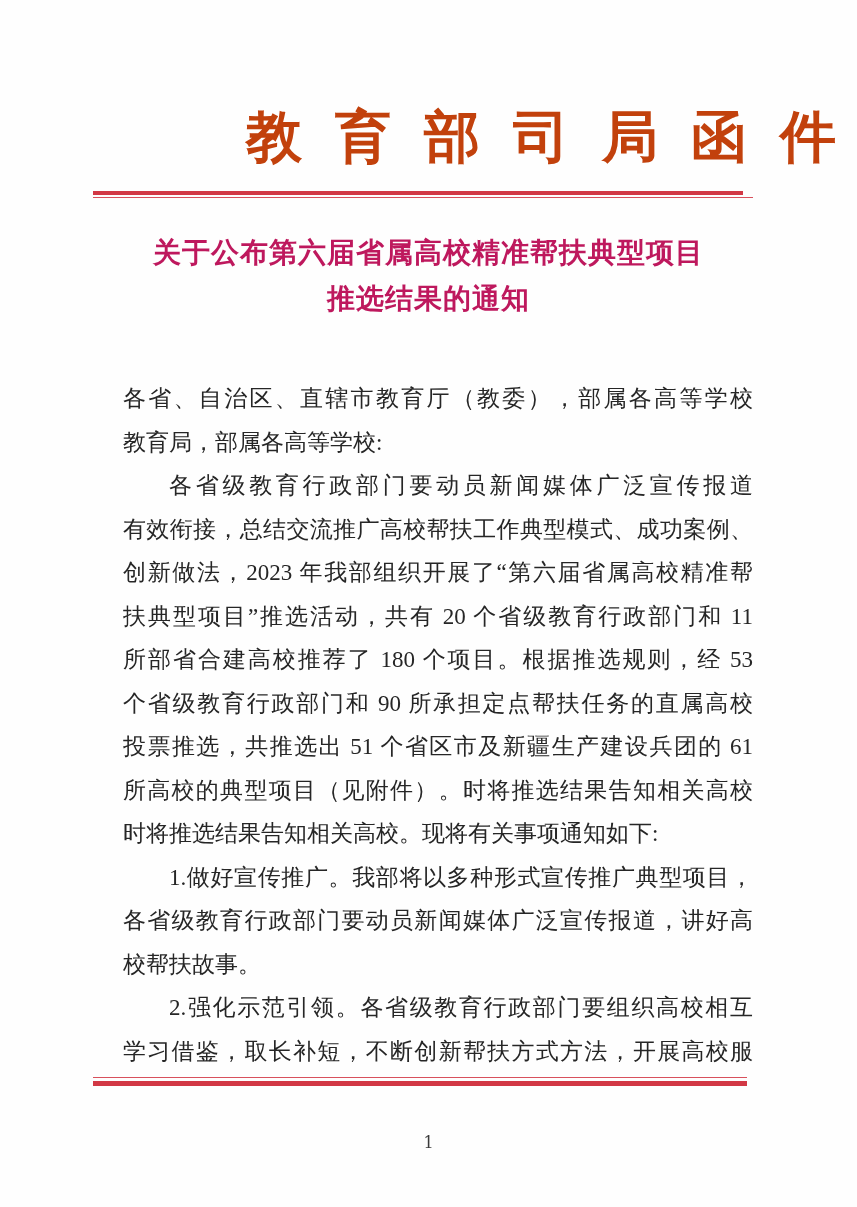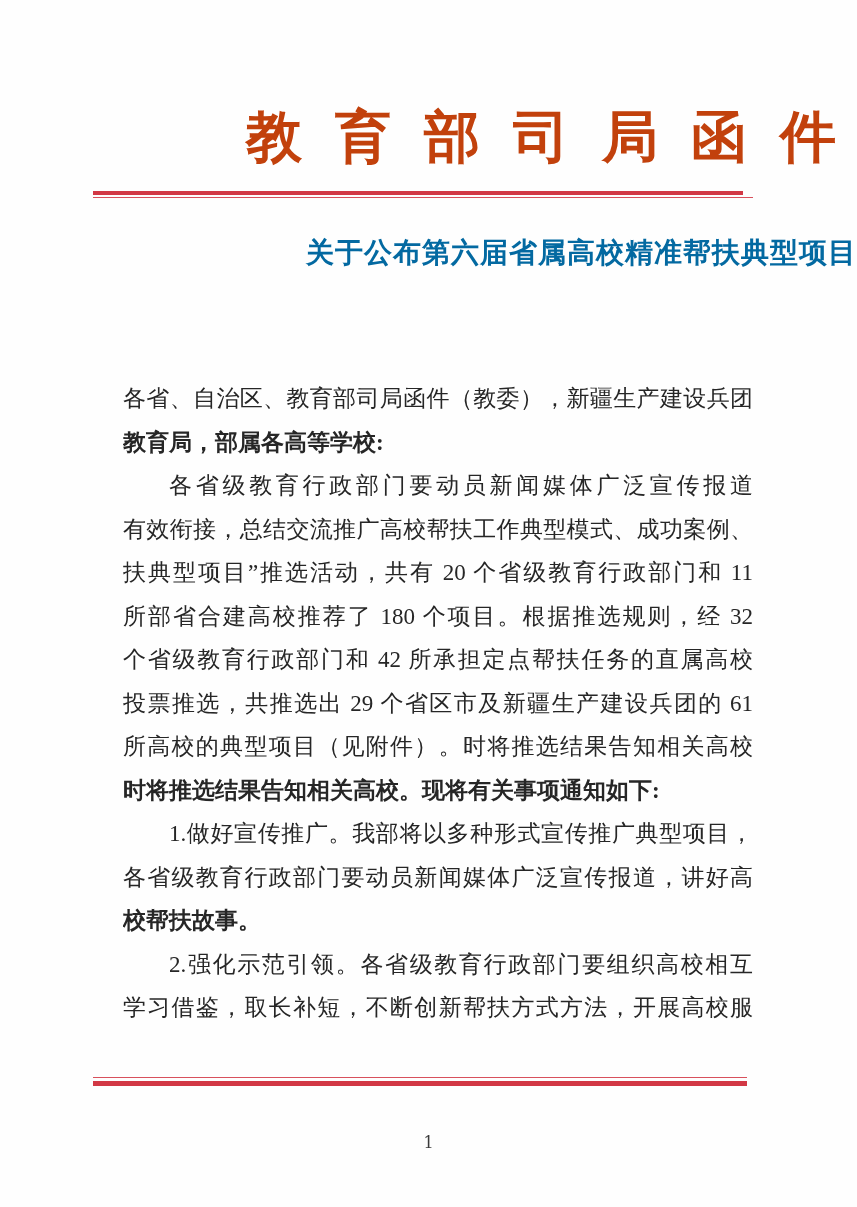--- a/index.html
+++ b/index.html
@@ -67,25 +67,25 @@
     height: 5px;
     background: #d23845;
   }
 
   
   .doc-title {
     position: absolute;
     top: 230px;
     left: 0;
     width: 100%;
-    text-align: right;
+    text-align: center;
     font-size: 28px;
     line-height: 46px;
     font-weight: bold;
-    color: #0369a1;
+    color: #be185d;
     letter-spacing: 1px;
   }
 
   
   .body-text {
     position: absolute;
     top: 377px;
     left: 123px;
     width: 630px;
     font-size: 23px;
@@ -93,21 +93,20 @@
     color: #262626;
   }
   .body-text .line {
     text-align: justify;
     text-align-last: justify;
     height: 43.5px;
     overflow: hidden;
   }
   .body-text .line.last {
     text-align-last: left;
-    font-weight: bold;
   }
   .body-text .line.indent {
     text-indent: 2em;
   }
 
   
   .page-number {
     position: absolute;
     top: 1133px;
     left: 0;
@@ -125,31 +124,33 @@
 
   <div class="letterhead">教育部司局函件</div>
 
   <div class="rule-top">
     <div class="rule-thick"></div>
     <div class="rule-thin"></div>
   </div>
 
   <div class="doc-title">
     <div>关于公布第六届省属高校精准帮扶典型项目</div>
+    <div>推选结果的通知</div>
   </div>
 
   <div class="body-text" id="body-lines">
-      <div class="line">各省、自治区、教育部司局函件（教委），新疆生产建设兵团</div>
+      <div class="line">各省、自治区、直辖市教育厅（教委），部属各高等学校</div>
       <div class="line last">教育局，部属各高等学校:</div>
       <div class="line indent">各省级教育行政部门要动员新闻媒体广泛宣传报道</div>
       <div class="line">有效衔接，总结交流推广高校帮扶工作典型模式、成功案例、</div>
+      <div class="line">创新做法，2023 年我部组织开展了“第六届省属高校精准帮</div>
       <div class="line">扶典型项目”推选活动，共有 20 个省级教育行政部门和 11</div>
-      <div class="line">所部省合建高校推荐了 180 个项目。根据推选规则，经 32</div>
-      <div class="line">个省级教育行政部门和 42 所承担定点帮扶任务的直属高校</div>
-      <div class="line">投票推选，共推选出 29 个省区市及新疆生产建设兵团的 61</div>
+      <div class="line">所部省合建高校推荐了 180 个项目。根据推选规则，经 53</div>
+      <div class="line">个省级教育行政部门和 90 所承担定点帮扶任务的直属高校</div>
+      <div class="line">投票推选，共推选出 51 个省区市及新疆生产建设兵团的 61</div>
       <div class="line">所高校的典型项目（见附件）。时将推选结果告知相关高校</div>
       <div class="line last">时将推选结果告知相关高校。现将有关事项通知如下:</div>
       <div class="line indent">1.做好宣传推广。我部将以多种形式宣传推广典型项目，</div>
       <div class="line">各省级教育行政部门要动员新闻媒体广泛宣传报道，讲好高</div>
       <div class="line last">校帮扶故事。</div>
       <div class="line indent">2.强化示范引领。各省级教育行政部门要组织高校相互</div>
       <div class="line">学习借鉴，取长补短，不断创新帮扶方式方法，开展高校服</div>
     </div>
 
   <div class="rule-bottom">

